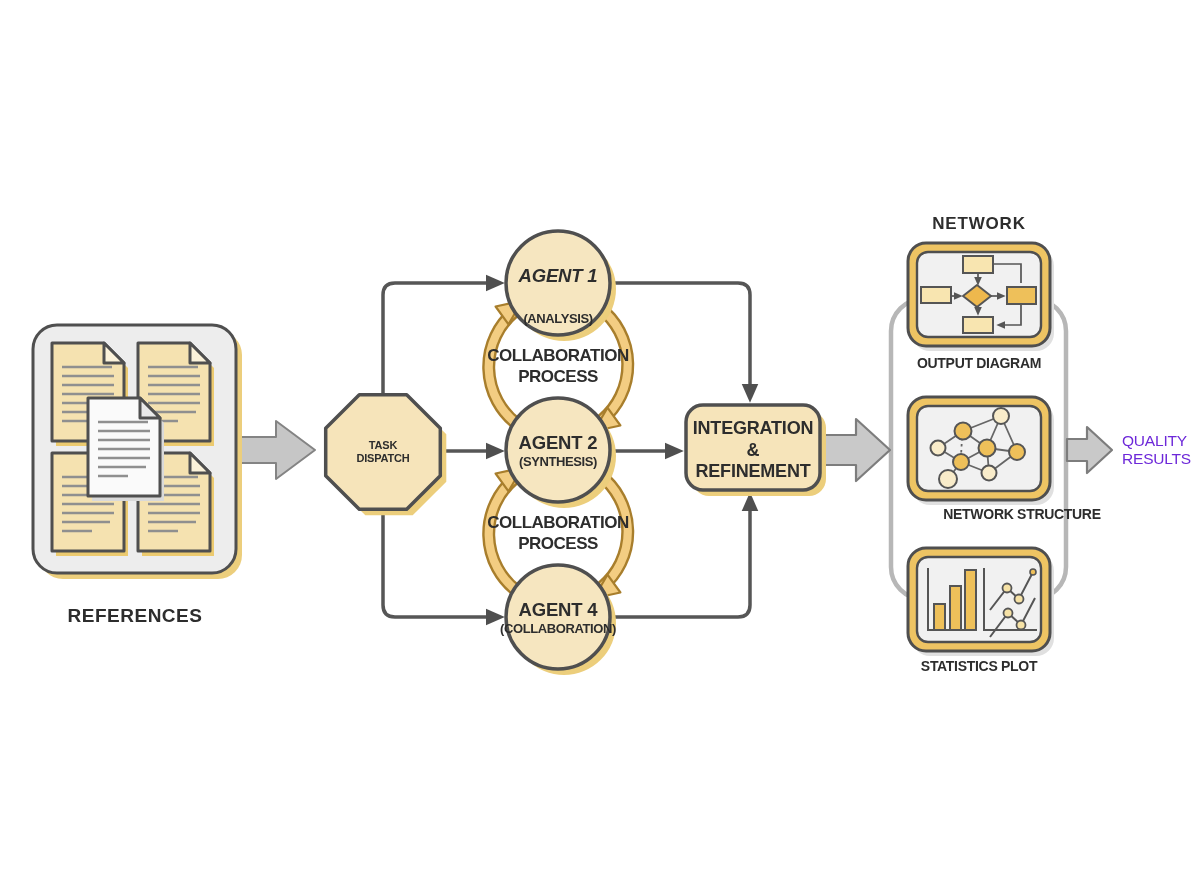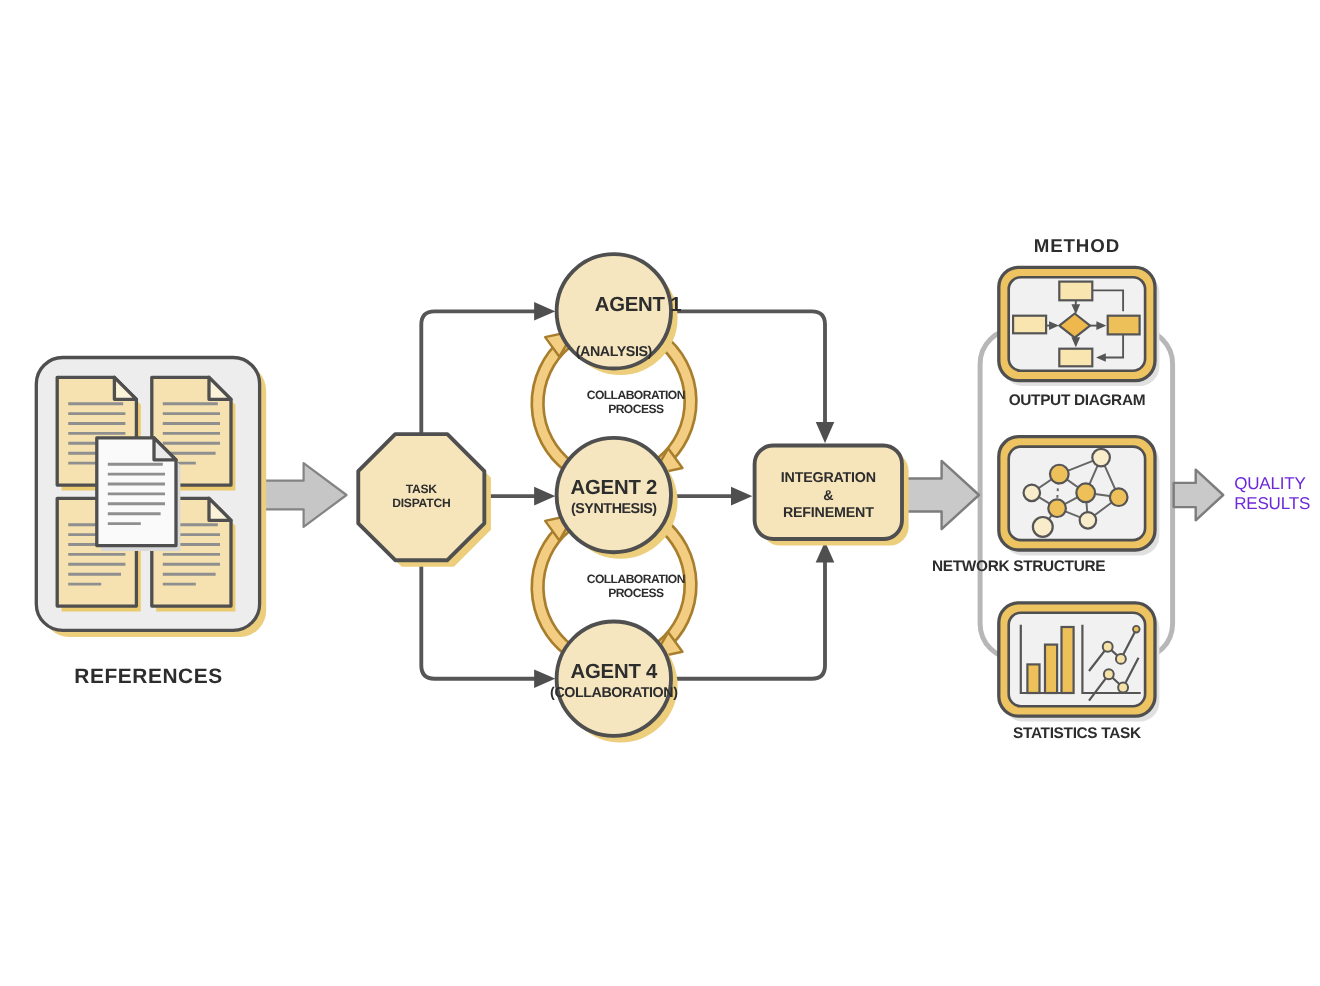--- a/index.html
+++ b/index.html
@@ -11,29 +11,29 @@
   .lbl{
     position:absolute;transform:translate(-50%,-50%);
     text-align:center;white-space:pre-line;
     font-weight:bold;color:#2d2d2d;line-height:1.16;
     pointer-events:none;
   }
   .lbl-references{left:135px;top:616px;font-size:19px;letter-spacing:.5px;}
   .lbl-dispatch{left:383px;top:452px;font-size:11px;letter-spacing:-.2px;}
   .lbl-agent-name{font-size:18.5px;letter-spacing:-.2px;}
   .lbl-agent-role{font-size:13px;letter-spacing:-.4px;font-weight:bold;}
-  .a1n{left:580px;top:276px;} .a1r{left:558px;top:295px;margin-top:24px;}
+  .a1n{left:558px;top:276px;font-style:italic;} .a1r{left:558px;top:295px;margin-top:24px;}
   .a2n{left:558px;top:443px;} .a2r{left:558px;top:462px;}
   .a3n{left:558px;top:610px;} .a3r{left:558px;top:629px;}
-  .lbl-collab{font-size:11px;letter-spacing:-.5px;line-height:1.22;margin-left:20px;}
+  .lbl-collab{font-size:17px;letter-spacing:-.5px;line-height:1.22;}
   .c1{left:558px;top:367px;} .c2{left:558px;top:534px;}
-  .lbl-integration{left:753px;top:450px;font-size:13px;line-height:1.2;letter-spacing:-.2px;}
+  .lbl-integration{left:753px;top:450px;font-size:18px;line-height:1.2;letter-spacing:-.2px;}
   .lbl-output-title{left:979px;top:224px;font-size:17px;letter-spacing:.8px;}
   .lbl-outitem{font-size:14px;letter-spacing:-.3px;}
-  .o1{left:979px;top:363px;} .o2{left:926px;top:514px;} .o3{left:979px;top:666px;}
+  .o1{left:979px;top:363px;} .o2{left:1022px;top:514px;} .o3{left:979px;top:666px;}
   .lbl-quality{
     left:1122px;top:450px;transform:translateY(-50%);
     text-align:left;color:#6d28d9;font-weight:normal;font-size:15.5px;
     letter-spacing:-.2px;line-height:1.18;
   }
 </style>
 </head>
 <body>
 
 <div class="stage">
@@ -205,21 +205,21 @@
 
 <div class="lbl lbl-collab c1">COLLABORATION
 PROCESS</div>
 <div class="lbl lbl-collab c2">COLLABORATION
 PROCESS</div>
 
 <div class="lbl lbl-integration">INTEGRATION
 &amp;
 REFINEMENT</div>
 
-<div class="lbl lbl-output-title">METHOD</div>
+<div class="lbl lbl-output-title">NETWORK</div>
 <div class="lbl lbl-outitem o1">OUTPUT DIAGRAM</div>
 <div class="lbl lbl-outitem o2">NETWORK STRUCTURE</div>
-<div class="lbl lbl-outitem o3">STATISTICS TASK</div>
+<div class="lbl lbl-outitem o3">STATISTICS PLOT</div>
 
 <div class="lbl lbl-quality">QUALITY
 RESULTS</div>
 
 </div>
 
 </body></html>

